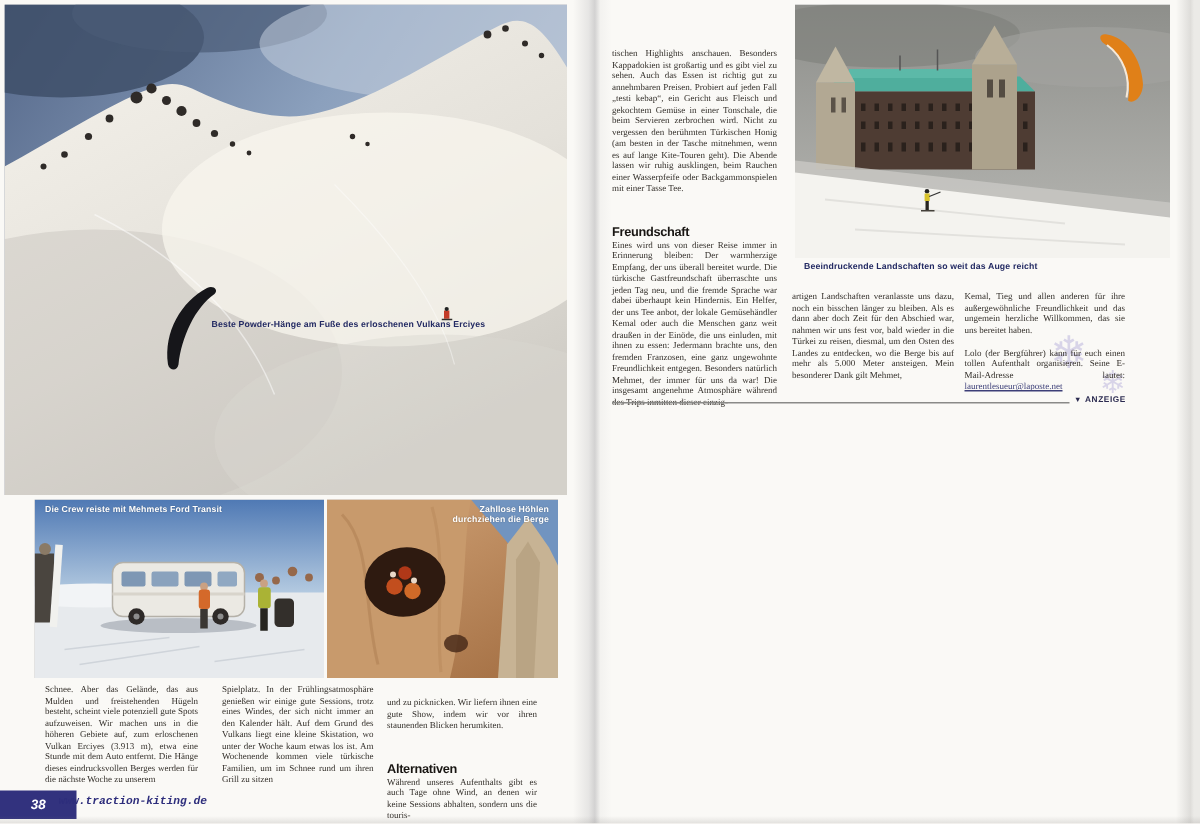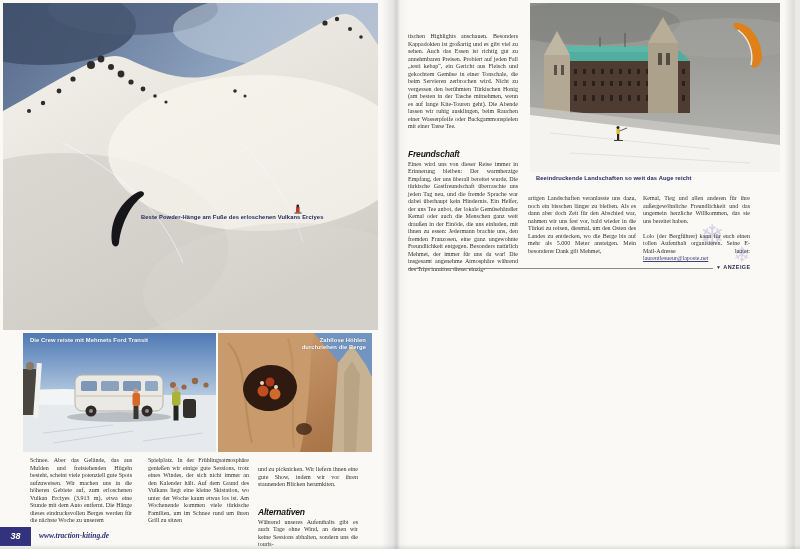--- a/index.html
+++ b/index.html
@@ -32,39 +32,39 @@
 
   
   .col{
     position:absolute;font-size:6px;line-height:7.5px;color:#35312c;
     text-align:justify;
   }
   .col p{margin:0 0 7.5px 0;}
   .col p:last-child{margin-bottom:0;}
   h3.head{
     font-family:"Liberation Sans", sans-serif;font-weight:bold;color:#191613;
-    font-size:8.5px;line-height:10px;margin:18px 0 2px 0;letter-spacing:-.2px;font-style:italic;
+    font-size:8.5px;line-height:10px;margin:18px 0 2px 0;letter-spacing:-.2px;
   }
   #lcol1{left:30px;top:457px;width:102px;}
   #lcol2{left:148px;top:457px;width:101px;}
   #lcol3{left:258px;top:466px;width:100px;}
   #rcol1{left:408px;top:33px;width:110px;}
   #rcol2{left:528px;top:195px;width:108px;}
   #rcol3{left:643px;top:195px;width:107px;}
   .email{color:#3c3f78;text-decoration:underline;cursor:pointer;}
 
   
   #page-number-box{
-    position:absolute;left:0;top:527px;width:31px;height:19px;background:#32327e;
+    position:absolute;left:0;top:527px;width:51px;height:19px;background:#32327e;
     color:#fff;font-family:"Liberation Sans", sans-serif;font-style:italic;font-weight:bold;
     font-size:9px;line-height:19px;text-align:center;
   }
   #site-url{
     position:absolute;left:39px;top:531px;color:#2e2e7c;
-    font-family:Liberation Serif, serif;font-style:italic;font-weight:bold;font-size:7.5px;
+    font-family:Liberation Mono, monospace;font-style:italic;font-weight:bold;font-size:7.5px;
   }
 
   
   #ad-rule{position:absolute;left:408px;top:268px;width:305px;height:1px;background:#8a8a88;}
   #ad-label{
     position:absolute;left:716px;top:264px;font-family:"Liberation Sans", sans-serif;
     font-weight:bold;font-size:5.5px;color:#2b2b50;letter-spacing:.4px;
   }
   #ad-label .tri{font-size:5px;margin-right:2px;}
 

